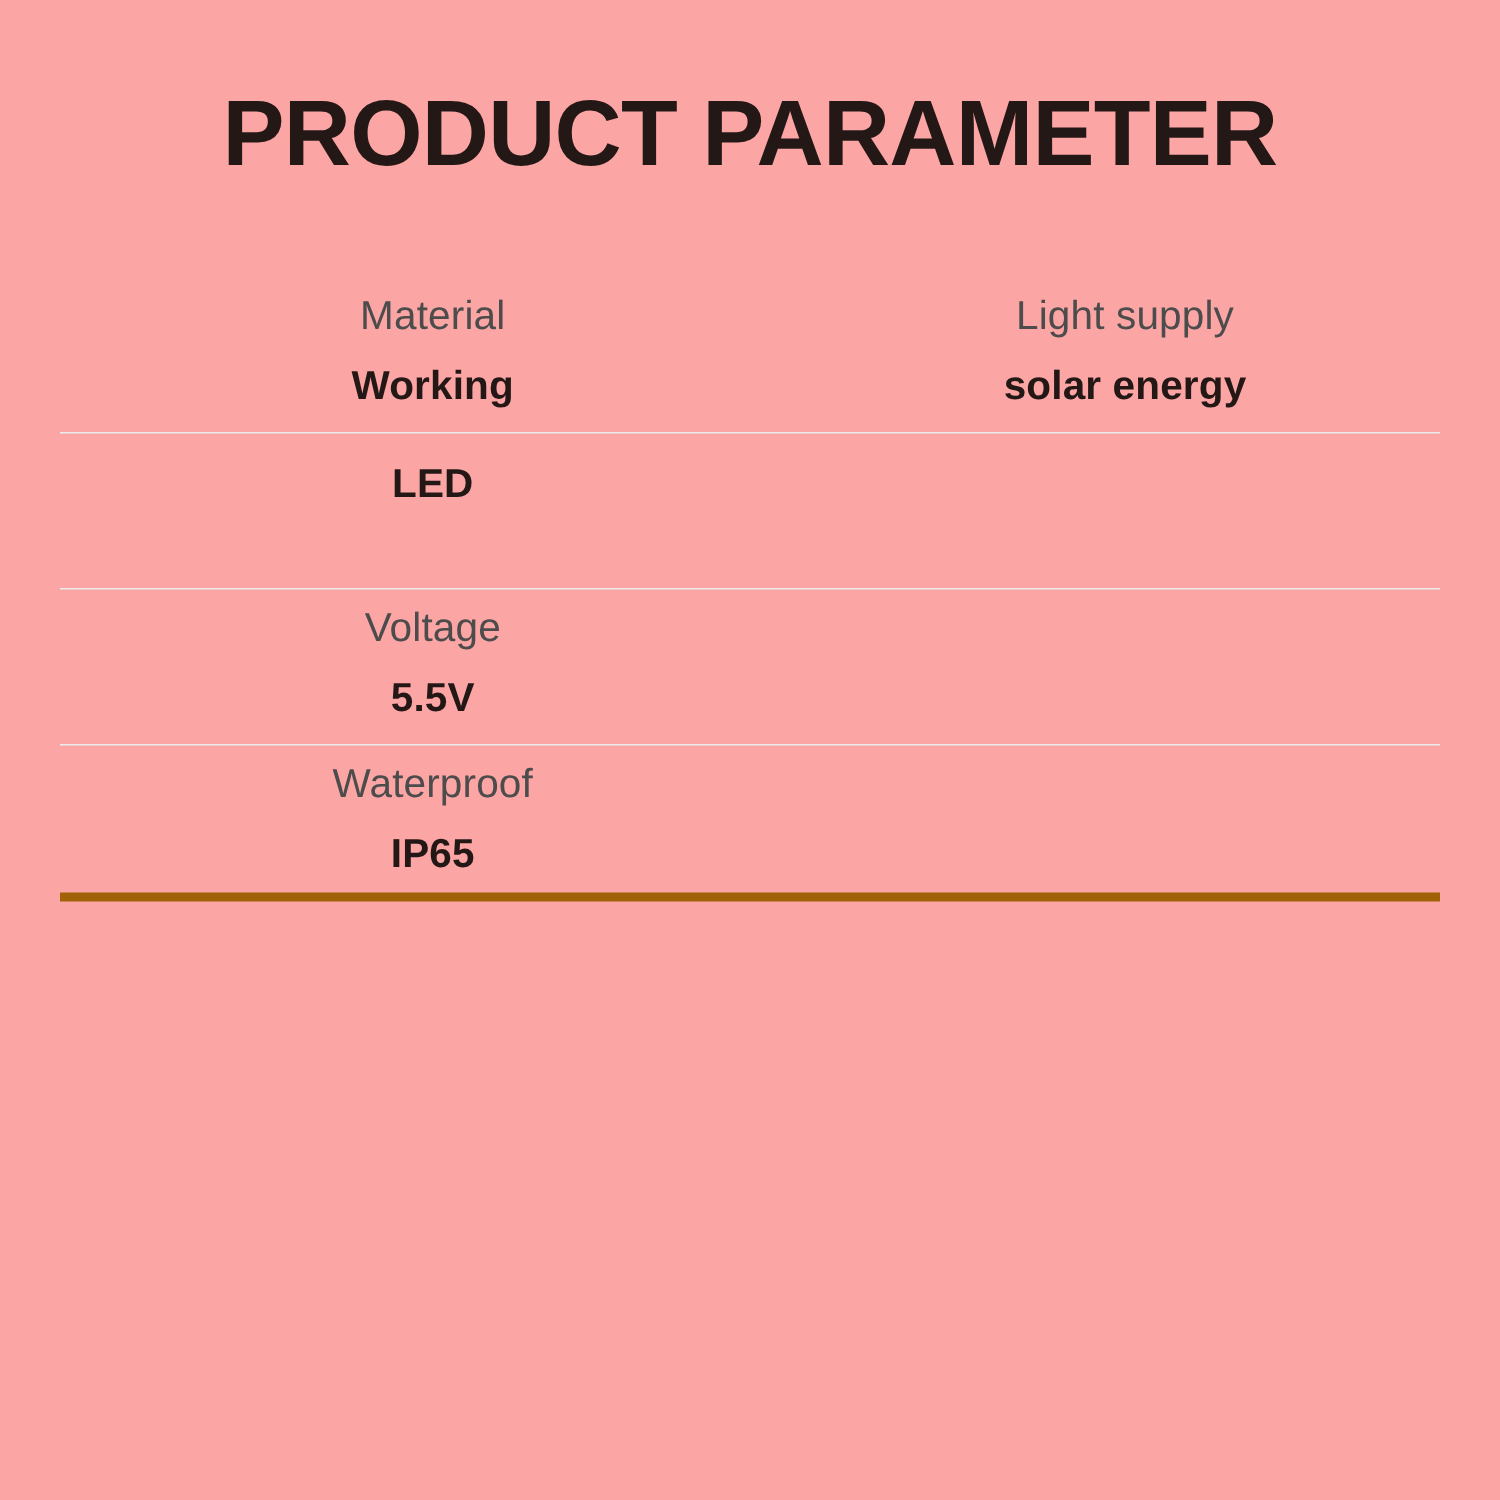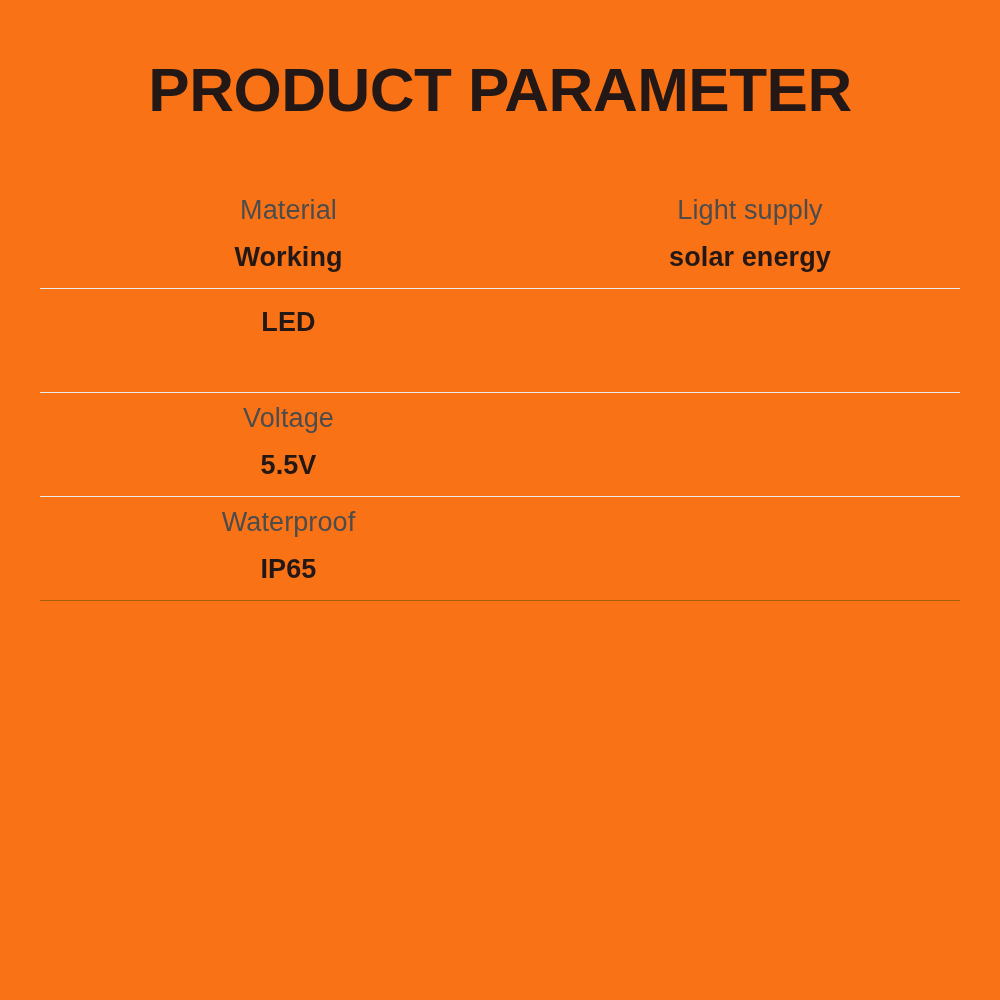--- a/index.html
+++ b/index.html
@@ -11,21 +11,21 @@
     height: 1000px;
     background: #ffffff;
     font-family: "Liberation Sans", sans-serif;
     color: #231815;
     overflow: hidden;
   }
   .page {
     position: relative;
     width: 1000px;
     height: 1000px;
-    background: #f97316;
+    background: #fca5a5;
     box-sizing: border-box;
   }
   .title {
     position: absolute;
     top: 56px;
     left: 0;
     width: 1000px;
     text-align: center;
     font-size: 62px;
     line-height: 1.1;
@@ -42,21 +42,21 @@
     text-align: center;
   }
   .spec-row {
     display: flex;
     flex-direction: row;
     border-bottom: 1px solid #ebebeb;
     height: 104px;
     box-sizing: border-box;
   }
   .spec-row:last-child {
-    border-bottom: 1px solid #a16207;
+    border-bottom: 6px solid #a16207;
   }
   .spec-cell {
     width: 50%;
     box-sizing: border-box;
     padding-left: 37px;
     padding-top: 6px;
   }
   .spec-cell.right {
     padding-left: 40px;
   }

